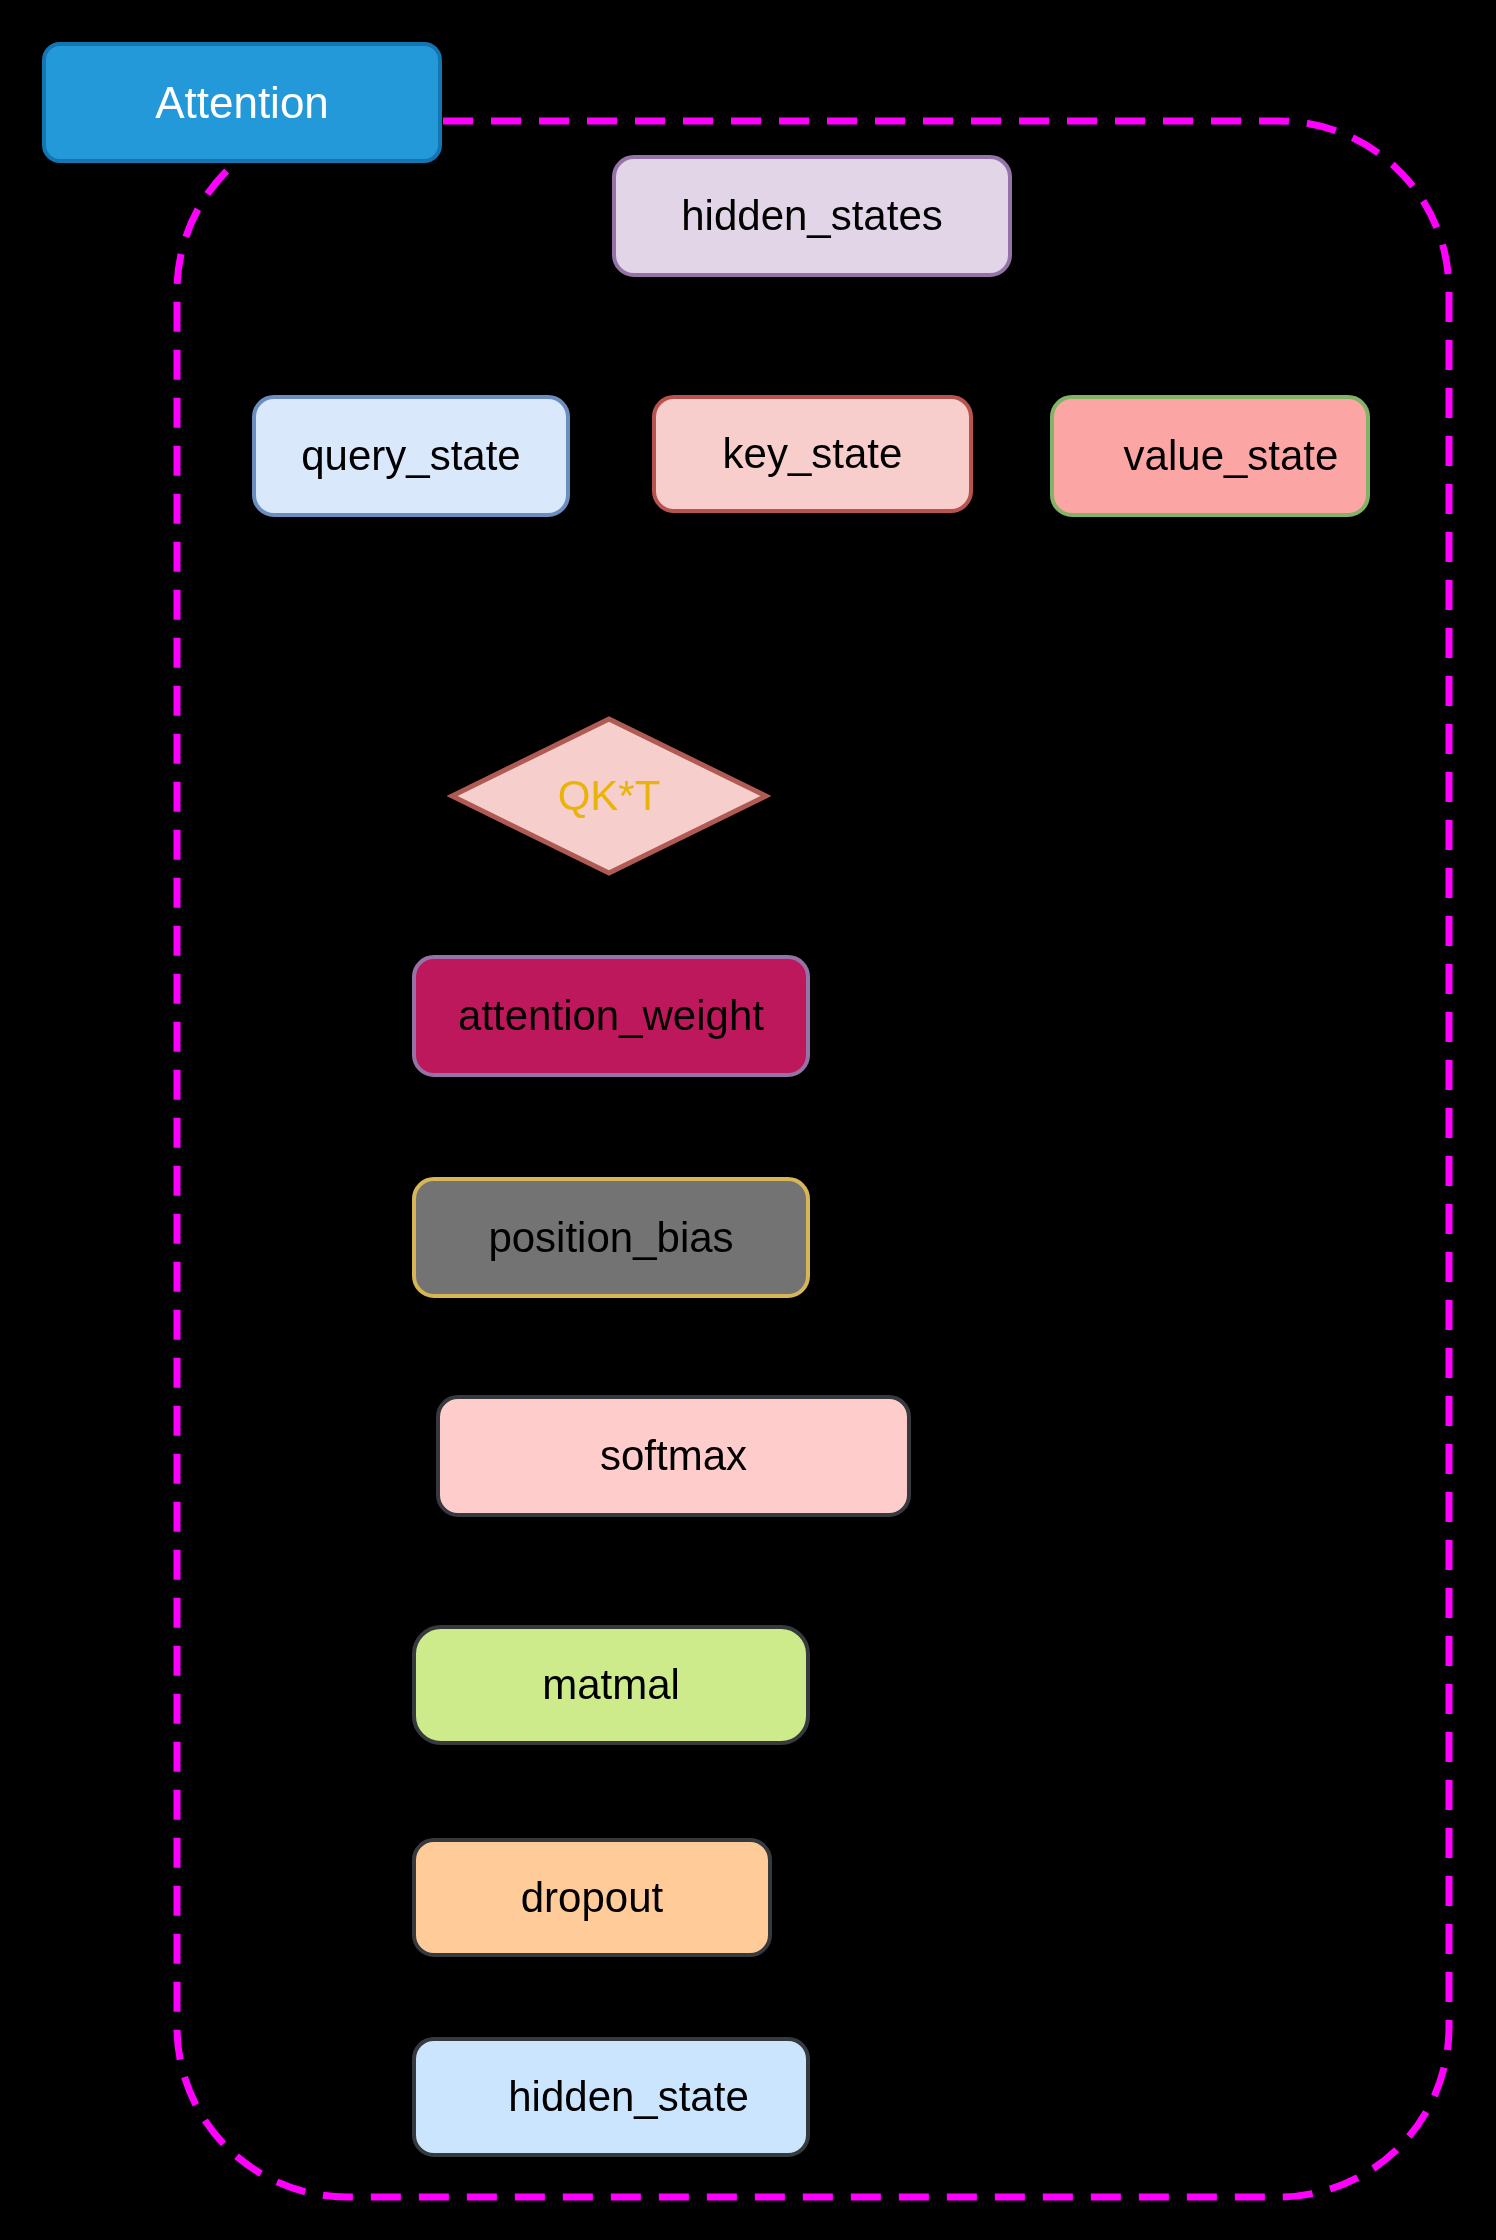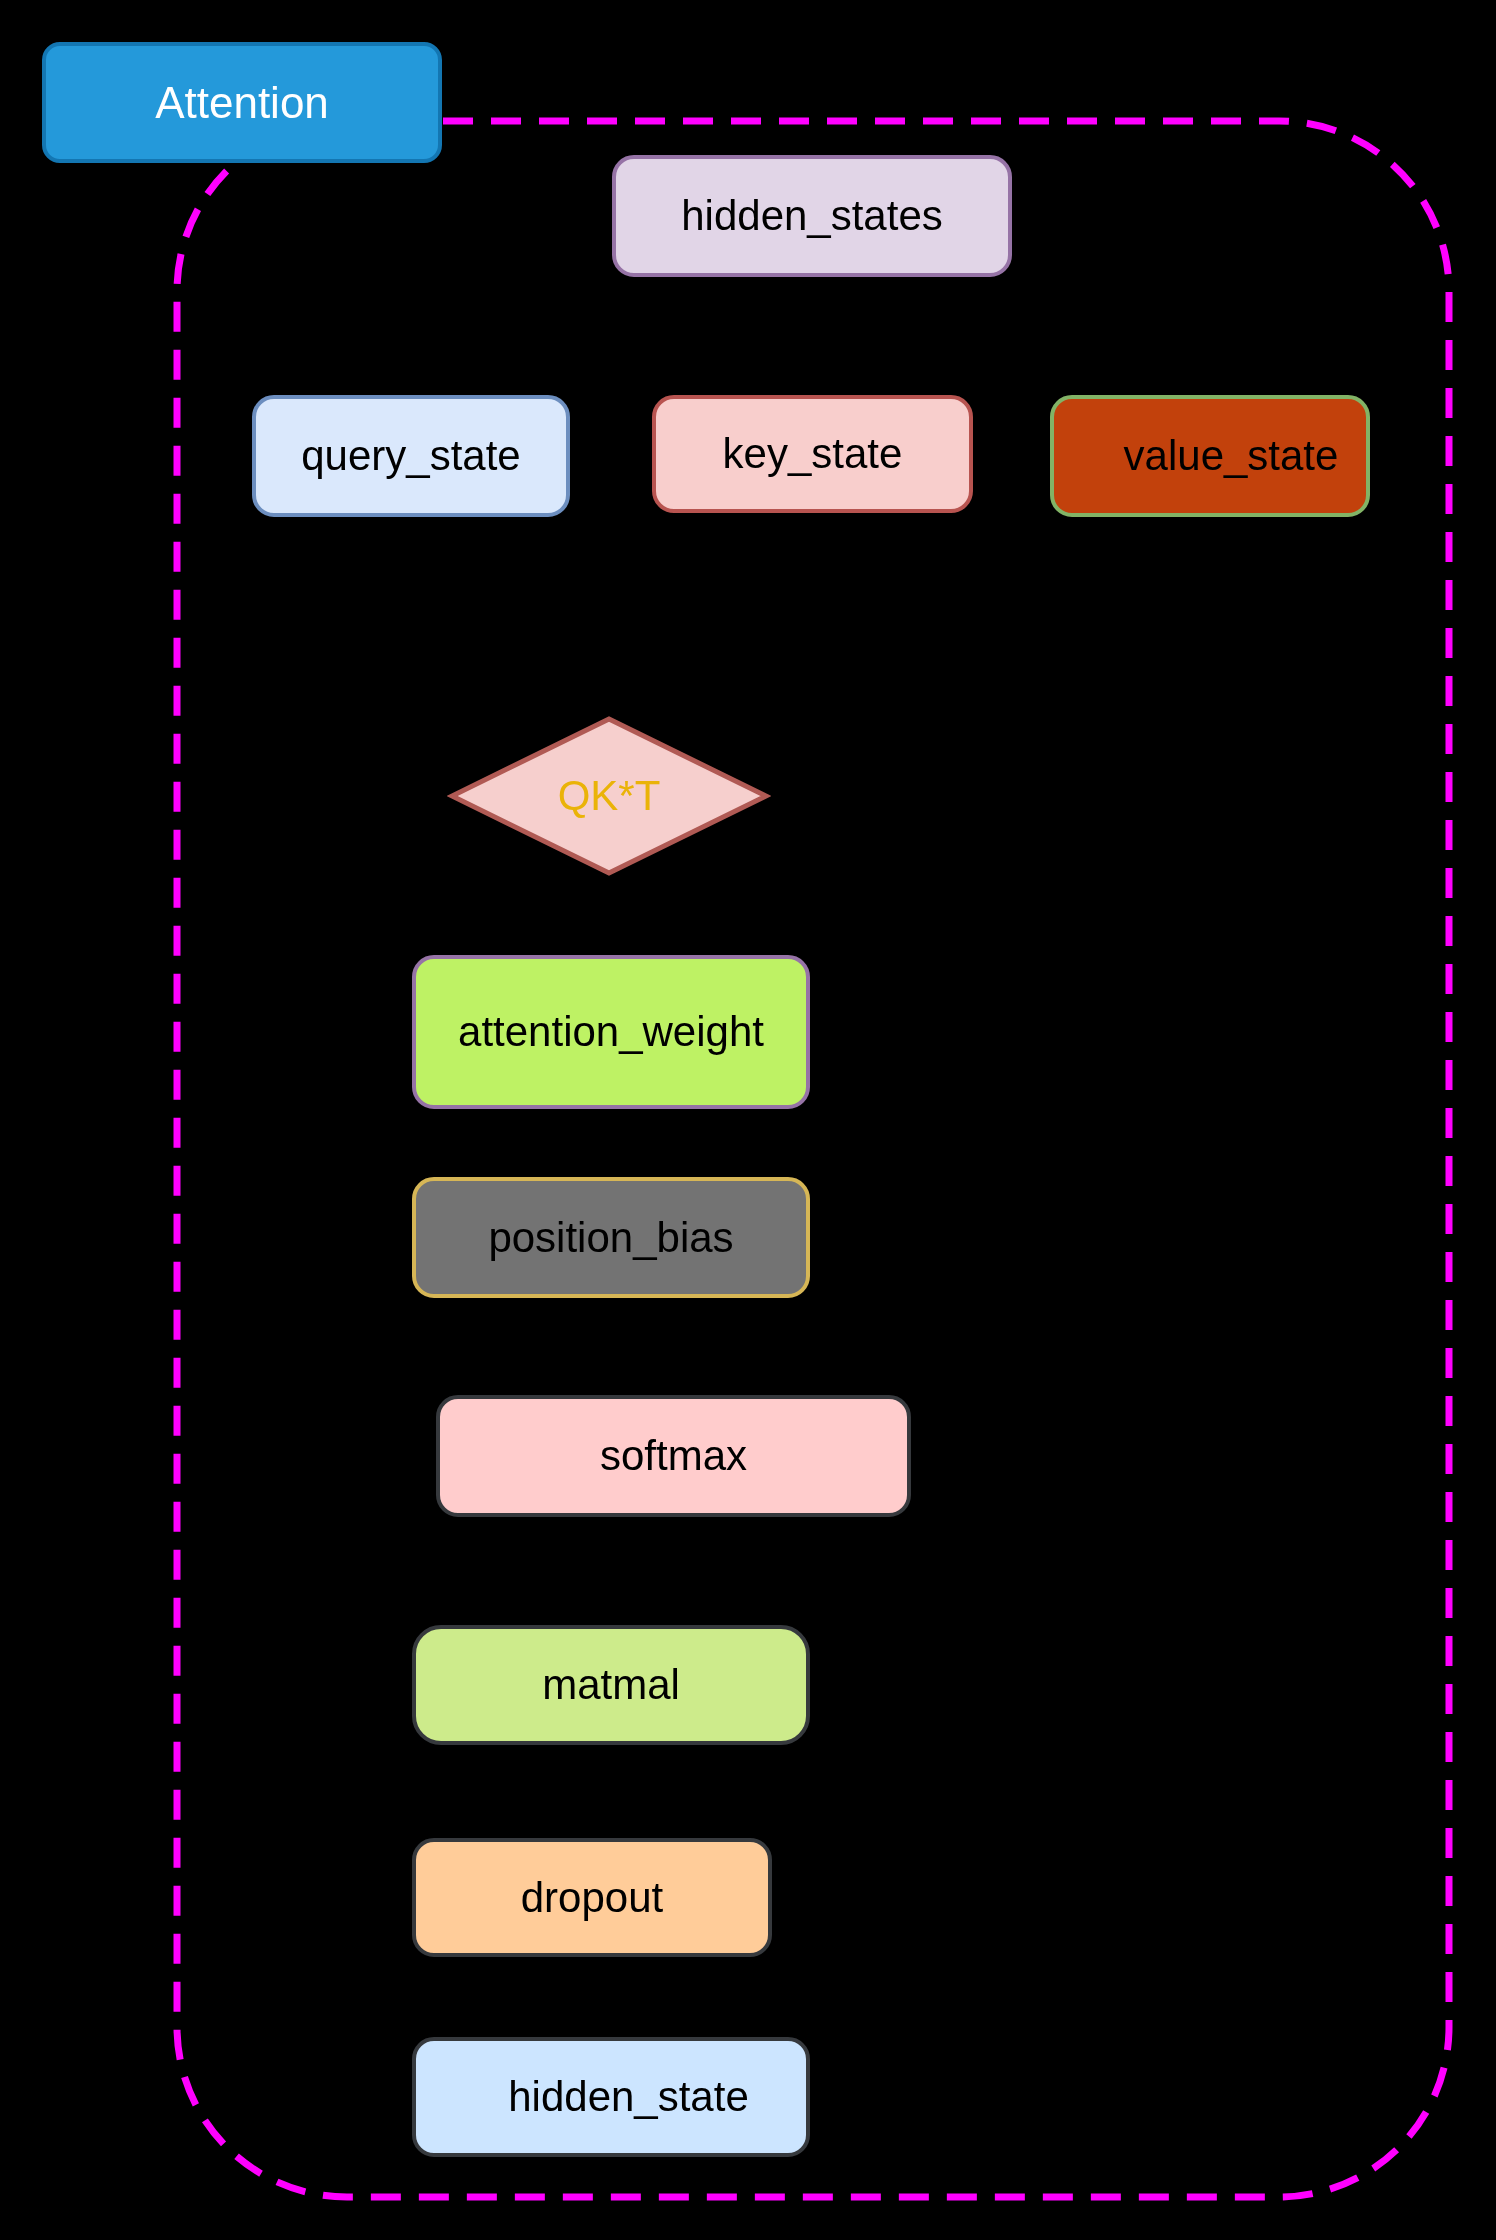--- a/index.html
+++ b/index.html
@@ -41,22 +41,22 @@
     background: #2499da;
     border: 4px solid #1376b2;
     border-radius: 18px;
     color: #ffffff;
     font-size: 44px;
     z-index: 3;
   }
   .n-hidden-states   { left: 612px;  top: 155px;  width: 400px; height: 122px; background: #e1d5e7; border-color: #9673a6; }
   .n-query-state     { left: 252px;  top: 395px;  width: 318px; height: 122px; background: #dae8fc; border-color: #6c8ebf; }
   .n-key-state       { left: 652px;  top: 395px;  width: 321px; height: 118px; background: #f8cecc; border-color: #b85450; }
-  .n-value-state     { left: 1050px; top: 395px;  width: 320px; height: 122px; background: #c2410c; border-color: #82b366; padding-left: 42px; }
-  .n-attention-weight{ left: 412px;  top: 955px;  width: 398px; height: 154px; background: #bef264; border-color: #9673a6; }
+  .n-value-state     { left: 1050px; top: 395px;  width: 320px; height: 122px; background: #fca5a5; border-color: #82b366; padding-left: 42px; }
+  .n-attention-weight{ left: 412px;  top: 955px;  width: 398px; height: 122px; background: #be185d; border-color: #9673a6; }
   .n-position-bias   { left: 412px;  top: 1177px; width: 398px; height: 121px; background: #737373; border-color: #d6b656; }
   .n-softmax         { left: 436px;  top: 1395px; width: 475px; height: 122px; background: #ffcccc; border-color: #36393d; }
   .n-matmal          { left: 412px;  top: 1625px; width: 398px; height: 120px; background: #cdeb8b; border-color: #36393d; border-radius: 29px; }
   .n-dropout         { left: 412px;  top: 1838px; width: 360px; height: 119px; background: #ffcc99; border-color: #36393d; }
   .n-hidden-state    { left: 412px;  top: 2037px; width: 398px; height: 120px; background: #cce5ff; border-color: #36393d; padding-left: 35px; }
   .diamond {
     position: absolute;
     left: 447px; top: 715px; width: 324px; height: 162px;
     z-index: 2;
   }

